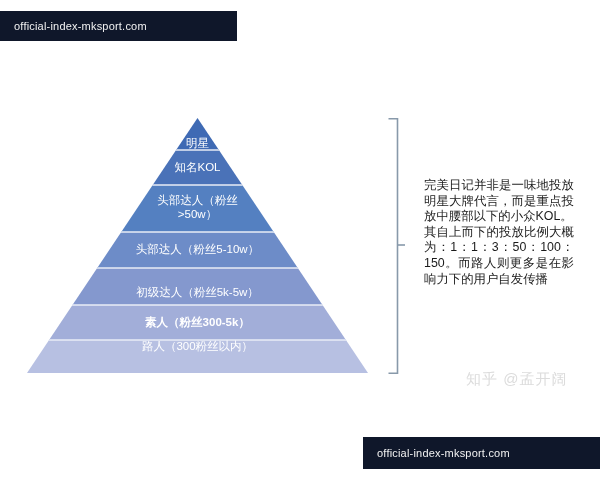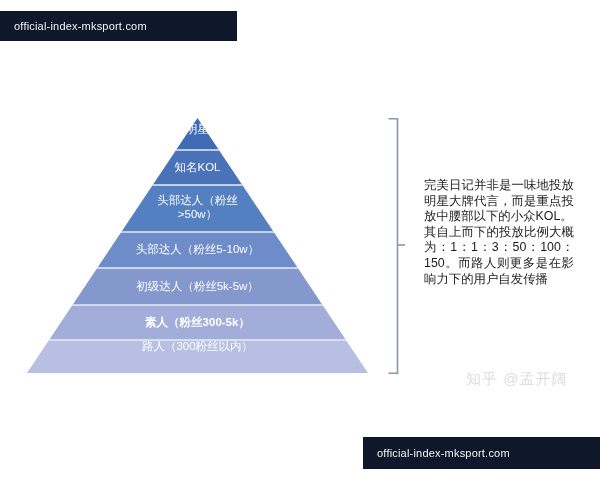--- a/index.html
+++ b/index.html
@@ -128,26 +128,26 @@
           <line x1="0" y1="32" x2="341" y2="32"></line>
           <line x1="0" y1="67" x2="341" y2="67"></line>
           <line x1="0" y1="114" x2="341" y2="114"></line>
           <line x1="0" y1="150" x2="341" y2="150"></line>
           <line x1="0" y1="187" x2="341" y2="187"></line>
           <line x1="0" y1="222" x2="341" y2="222"></line>
         </g>
       </g>
     </svg>
 
-    <div class="band-label" style="top:4px;">明星</div>
+    <div class="band-label" style="top:18px;">明星</div>
     <div class="band-label" style="top:42px;">知名KOL</div>
     <div class="band-label" style="top:75px;">头部达人（粉丝
 &gt;50w）</div>
     <div class="band-label" style="top:124px;">头部达人（粉丝5-10w）</div>
-    <div class="band-label" style="top:161px;">初级达人（粉丝5k-5w）</div>
+    <div class="band-label" style="top:167px;">初级达人（粉丝5k-5w）</div>
     <div class="band-label" style="top:197px;font-weight:bold;">素人（粉丝300-5k）</div>
     <div class="band-label" style="top:221px;">路人（300粉丝以内）</div>
   </div>
 
   <div id="bracket">
     <svg viewBox="0 0 22 264" xmlns="http://www.w3.org/2000/svg">
       <g fill="none" stroke="#8899aa" stroke-width="1.6">
         <path d="M3.5 4.8 H12.5 V259.2 H3.5"></path>
         <path d="M12.5 131 H20"></path>
       </g>

